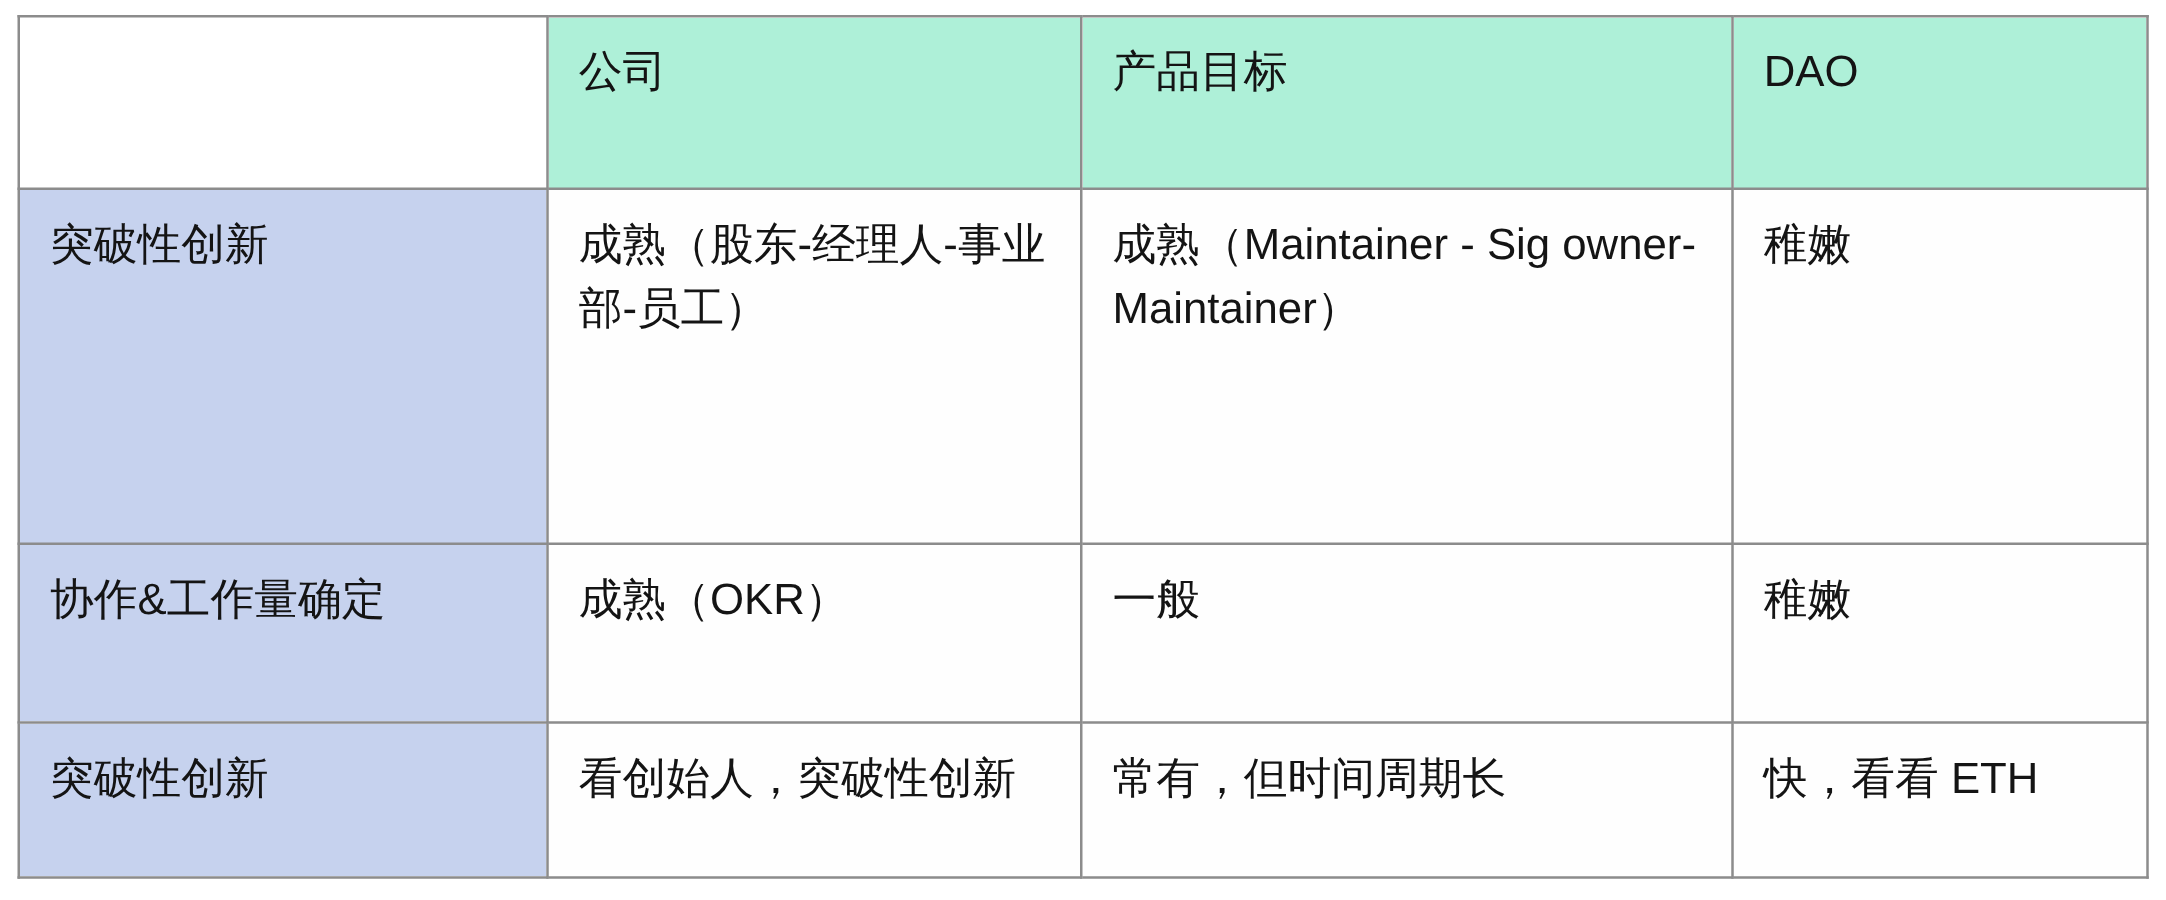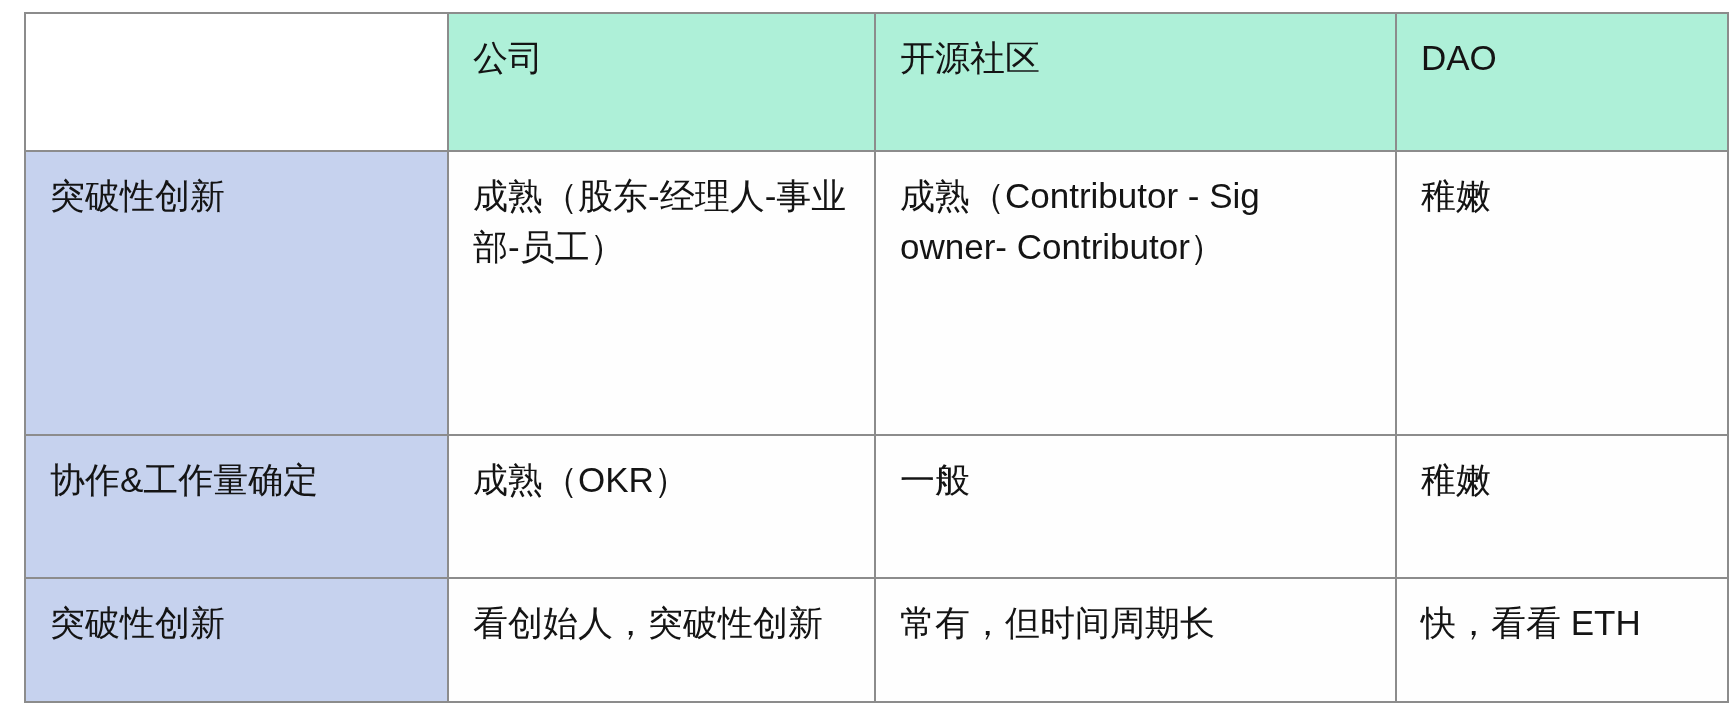--- a/index.html
+++ b/index.html
@@ -14,21 +14,21 @@
     margin: 0;
     padding: 0;
     width: 1733px;
     height: 720px;
     background: var(--page-bg);
     font-family: "Liberation Sans", "DejaVu Sans", sans-serif;
     color: var(--text);
   }
   .table-wrap {
     position: absolute;
-    left: 24px;
+    left: 14px;
     top: 12px;
     width: 1703px;
     height: 691px;
   }
   table.compare {
     width: 100%;
     height: 100%;
     border-collapse: collapse;
     table-layout: fixed;
   }
@@ -70,27 +70,27 @@
     <colgroup>
       <col style="width:423px">
       <col style="width:427px">
       <col style="width:521px">
       <col style="width:332px">
     </colgroup>
     <tbody>
       <tr class="r-header">
         <th class="corner"></th>
         <th class="col-head">公司</th>
-        <th class="col-head">开源社区</th>
+        <th class="col-head">产品目标</th>
         <th class="col-head">DAO</th>
       </tr>
       <tr class="r-1">
         <td class="row-head">突破性创新</td>
         <td class="data-cell">成熟（股东-经理人-事业部-员工）</td>
-        <td class="data-cell">成熟（Contributor - Sig owner- Contributor）</td>
+        <td class="data-cell">成熟（Maintainer - Sig owner- Maintainer）</td>
         <td class="data-cell">稚嫩</td>
       </tr>
       <tr class="r-2">
         <td class="row-head">协作&amp;工作量确定</td>
         <td class="data-cell">成熟（OKR）</td>
         <td class="data-cell">一般</td>
         <td class="data-cell">稚嫩</td>
       </tr>
       <tr class="r-4">
         <td class="row-head">突破性创新</td>

